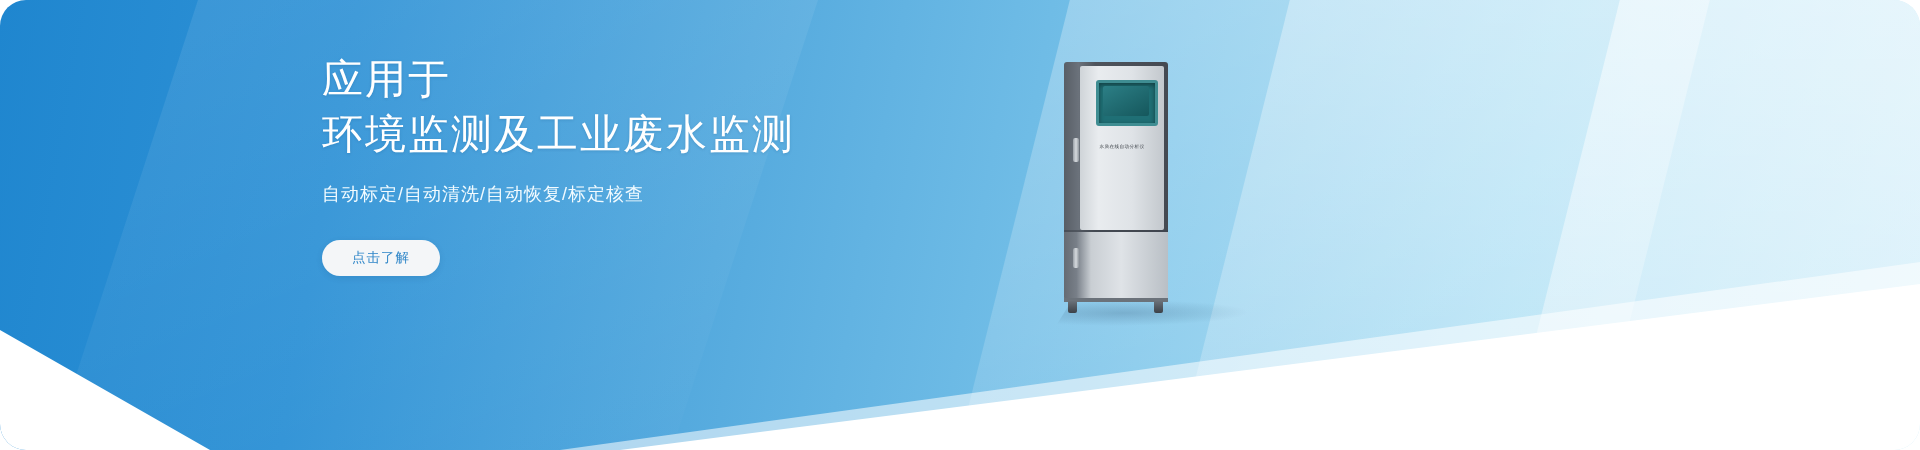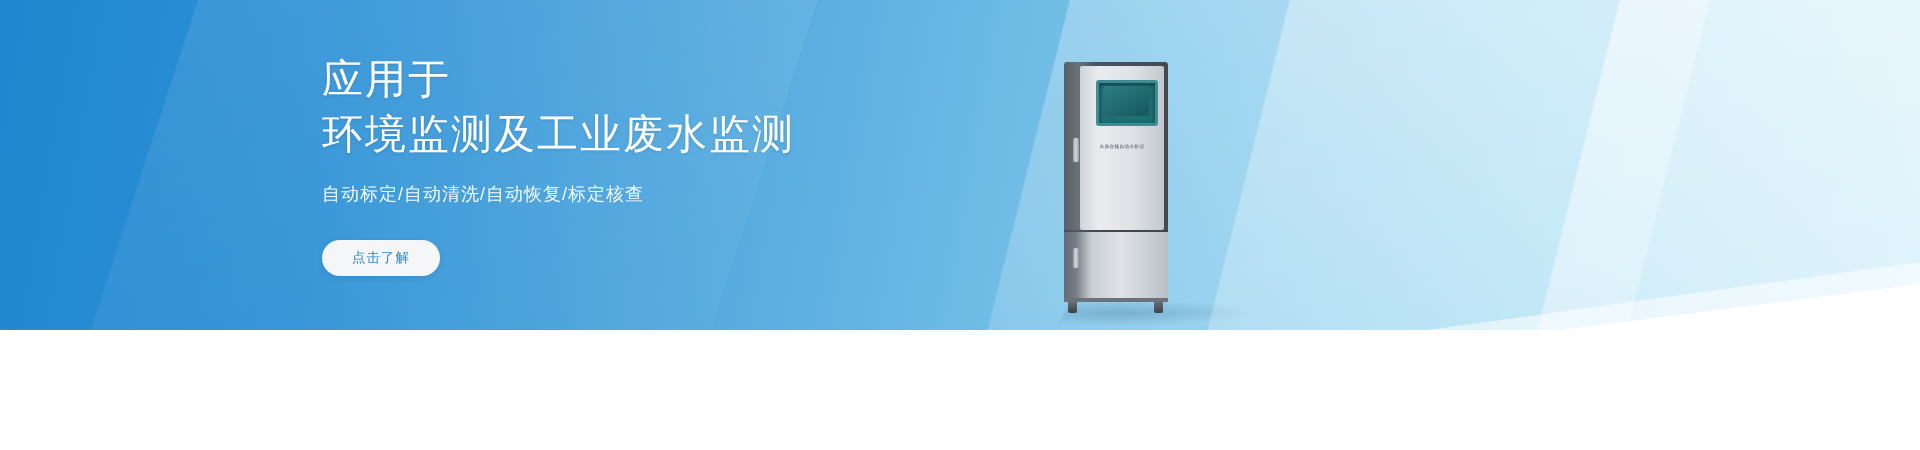--- a/index.html
+++ b/index.html
@@ -2,22 +2,23 @@
 <html><head>
 <meta charset="utf-8">
 <style>
   html,body{margin:0;padding:0;}
   body{
     width:1920px;height:450px;overflow:hidden;
     background:#ffffff;
     font-family:"Liberation Sans","DejaVu Sans",sans-serif;
   }
   .banner{
-    position:relative;width:1920px;height:330px;overflow:hidden;
+    position:relative;width:1920px;height:450px;overflow:hidden;
     background:linear-gradient(100deg,#1f86cf 0%,#2f92d6 18%,#55aade 38%,#7cc5ea 60%,#9ad8f2 78%,#bde6f7 100%);
+    border-radius:26px;
   }
 
   
   .facet{position:absolute;pointer-events:none;}
 
   .facet-a{ 
     top:-40px;left:1010px;width:1100px;height:560px;
     background:linear-gradient(180deg,rgba(255,255,255,.30),rgba(255,255,255,.10));
     transform:skewX(-14deg);
   }

